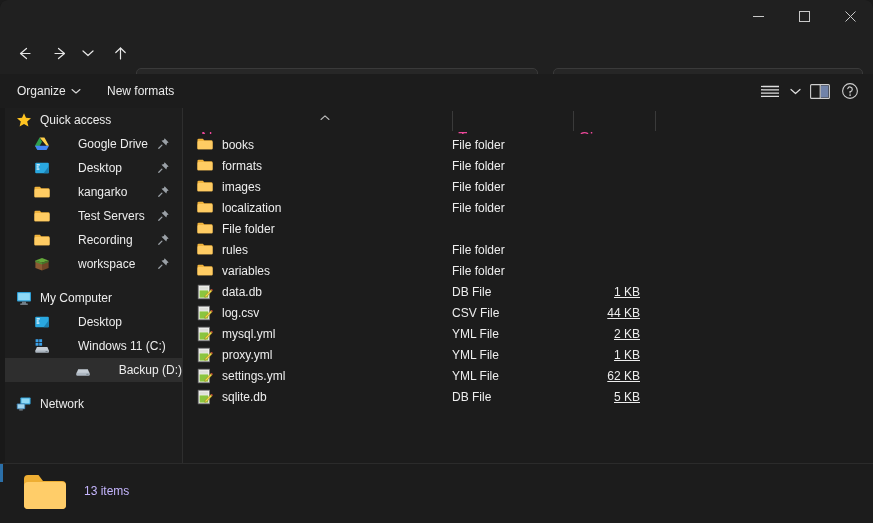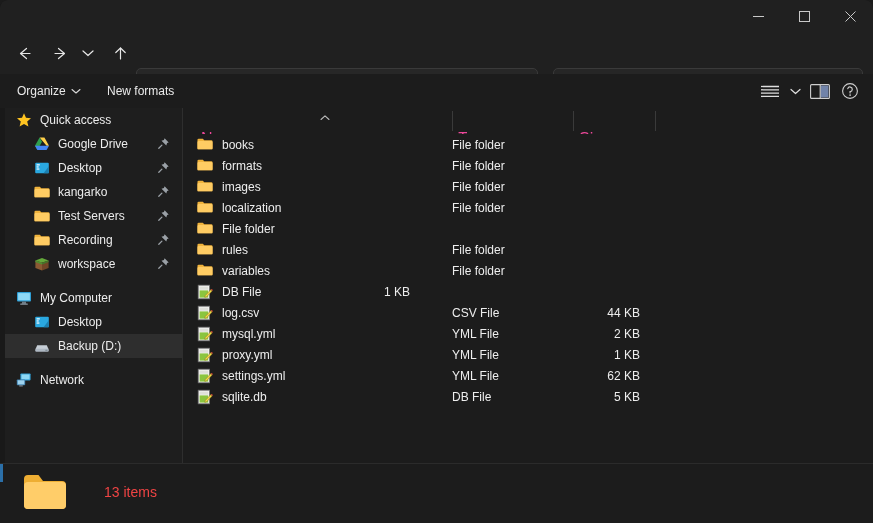--- a/index.html
+++ b/index.html
@@ -190,22 +190,22 @@
   .side-row {
     position: relative;
     height: 24px;
     display: flex;
     align-items: center;
     font-size: 12px;
     color: #ececec;
     padding-left: 10px;
     white-space: nowrap;
   }
-  .side-row.indent { padding-left: 28px; }
-  .side-row.selected { background: #2e2e2e; }
+  .side-row.indent { padding-left: 28px; gap: 20px; }
+  .side-row.selected { background: #2e2e2e; justify-content: flex-end; }
   .side-ico {
     width: 18px; height: 18px;
     margin-right: 7px;
     flex: 0 0 auto;
     position: relative;
     display: flex;
     align-items: center;
     justify-content: center;
   }
   .side-pin {
@@ -273,41 +273,41 @@
     white-space: nowrap;
   }
   .f-type {
     width: 121px;
     flex: 0 0 auto;
   }
   .f-size {
     width: 67px;
     flex: 0 0 auto;
     text-align: right;
+    text-decoration: underline;
   }
 
   
   .statusbar {
     position: absolute;
     left: 0; top: 463px;
     width: 873px; height: 60px;
     background: #1c1c1c;
     border-top: 1px solid #2b2b2b;
   }
   .status-folder {
     position: absolute;
     left: 23px; top: 9px;
     width: 44px; height: 38px;
   }
   .status-text {
     position: absolute;
     left: 84px; top: 20px;
-    font-size: 14px;
-    color: #ef4444;
-    margin-left: 20px;
+    font-size: 12px;
+    color: #c4b5fd;
   }
   .status-edge {
     position: absolute;
     left: 0; top: 464px;
     width: 3px; height: 18px;
     background: #2b6fa8;
   }
 </style>
 </head>
 <body>
@@ -581,20 +581,34 @@
           <rect x="1.2" y="2.8" width="13.6" height="10.4" rx="1" fill="#2aa8e0"></rect>
           <rect x="2.6" y="4.2" width="3.2" height="1.3" fill="#ffffff" opacity="0.9"></rect>
           <rect x="2.6" y="6.3" width="2.1" height="1.3" fill="#ffffff" opacity="0.9"></rect>
           <rect x="2.6" y="8.4" width="2.8" height="1.3" fill="#ffffff" opacity="0.9"></rect>
           <path d="M14.8 13.2 L14.8 6.2 L9.6 13.2 Z" fill="#1b7fb0"></path>
         </svg>
       </span>
       <span>Desktop</span>
     </div>
 
+    <div class="side-row indent">
+      <span class="side-ico">
+        <svg width="16" height="16" viewBox="0 0 16 16">
+          <rect x="1.6" y="1.2" width="2.9" height="2.9" fill="#3aa0e8"></rect>
+          <rect x="5.2" y="1.2" width="2.9" height="2.9" fill="#3aa0e8"></rect>
+          <rect x="1.6" y="4.8" width="2.9" height="2.9" fill="#3aa0e8"></rect>
+          <rect x="5.2" y="4.8" width="2.9" height="2.9" fill="#3aa0e8"></rect>
+          <path d="M1.2 12.9 L2.9 9.1 H13.4 L15 12.9 Z" fill="#c6ced6"></path>
+          <rect x="1.2" y="12.4" width="13.8" height="2.3" rx="1" fill="#aab4be"></rect>
+          <rect x="11.4" y="13.1" width="2.3" height="0.9" rx="0.4" fill="#77838d"></rect>
+        </svg>
+      </span>
+      <span>Windows 11 (C:)</span>
+    </div>
 
     <div class="side-row indent selected">
       <span class="side-ico">
         <svg width="16" height="16" viewBox="0 0 16 16">
           <path d="M1.4 11.3 L3.2 7.2 H12.8 L14.6 11.3 Z" fill="#c6ced6"></path>
           <rect x="1.2" y="10.7" width="13.6" height="3.1" rx="1.2" fill="#aeb8c2"></rect>
           <rect x="11.2" y="11.7" width="2.5" height="1" rx="0.45" fill="#76828c"></rect>
         </svg>
       </span>
       <span>Backup (D:)</span>
@@ -718,20 +732,21 @@
     <div class="file-row">
       <span class="f-icon">
         <svg width="16" height="16" viewBox="0 0 16 16">
           <rect x="1.2" y="1.2" width="11.4" height="13.6" fill="#f4f4f2" stroke="#6f6f6f" stroke-width="0.8"></rect>
           <rect x="2.6" y="6.4" width="8.6" height="7.2" fill="#8bc53f"></rect>
           <rect x="2.6" y="2.6" width="8.6" height="3.2" fill="#dfe0da"></rect>
           <path d="M8.2 11.6 L13.9 5.6 L15.2 6.9 L9.5 12.9 L7.8 13.4 Z" fill="#f5d949" stroke="#8a7a20" stroke-width="0.55"></path>
           <path d="M13.9 5.6 L15.2 6.9 L15.8 5.9 L14.8 4.9 Z" fill="#e04a3c"></path>
         </svg>
       </span>
+      <span class="f-name">data.db</span>
       <span class="f-type">DB File</span>
       <span class="f-size">1 KB</span>
     </div>
 
     <div class="file-row">
       <span class="f-icon">
         <svg width="16" height="16" viewBox="0 0 16 16">
           <rect x="1.2" y="1.2" width="11.4" height="13.6" fill="#f4f4f2" stroke="#6f6f6f" stroke-width="0.8"></rect>
           <rect x="2.6" y="6.4" width="8.6" height="7.2" fill="#8bc53f"></rect>
           <rect x="2.6" y="2.6" width="8.6" height="3.2" fill="#dfe0da"></rect>

